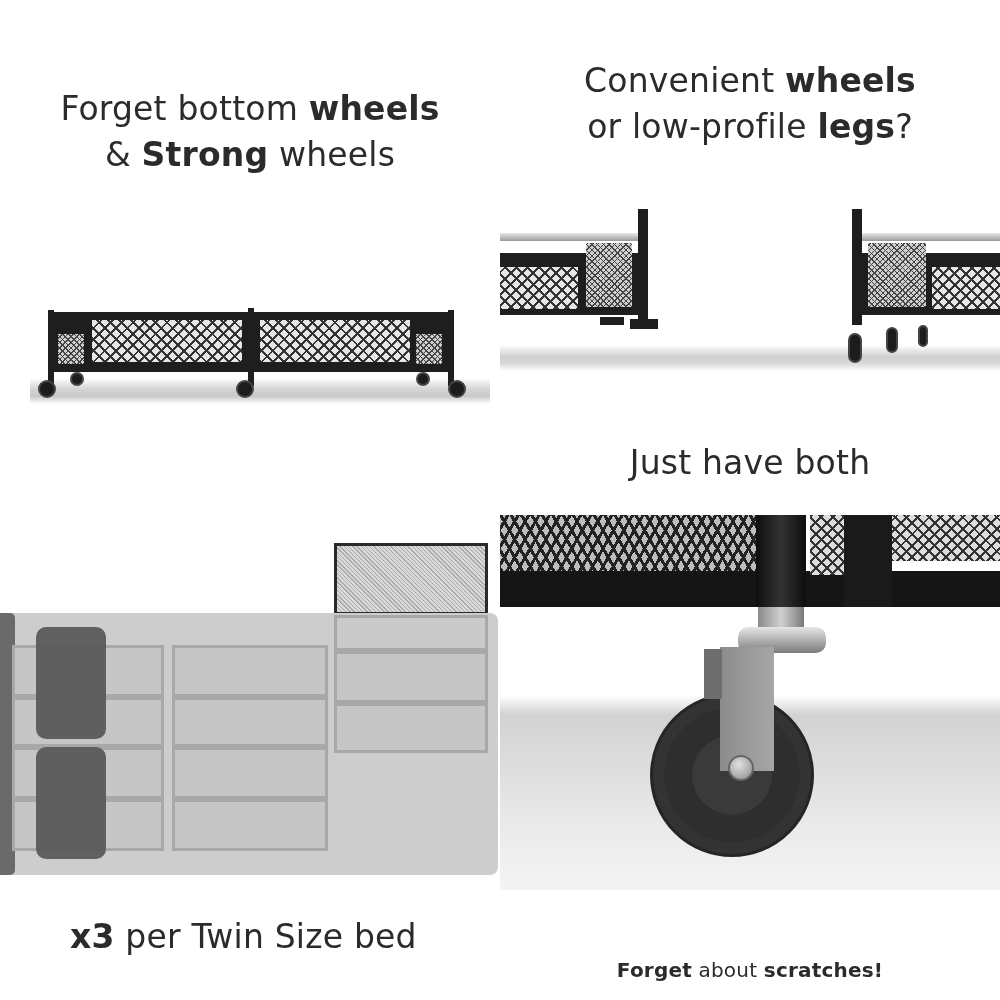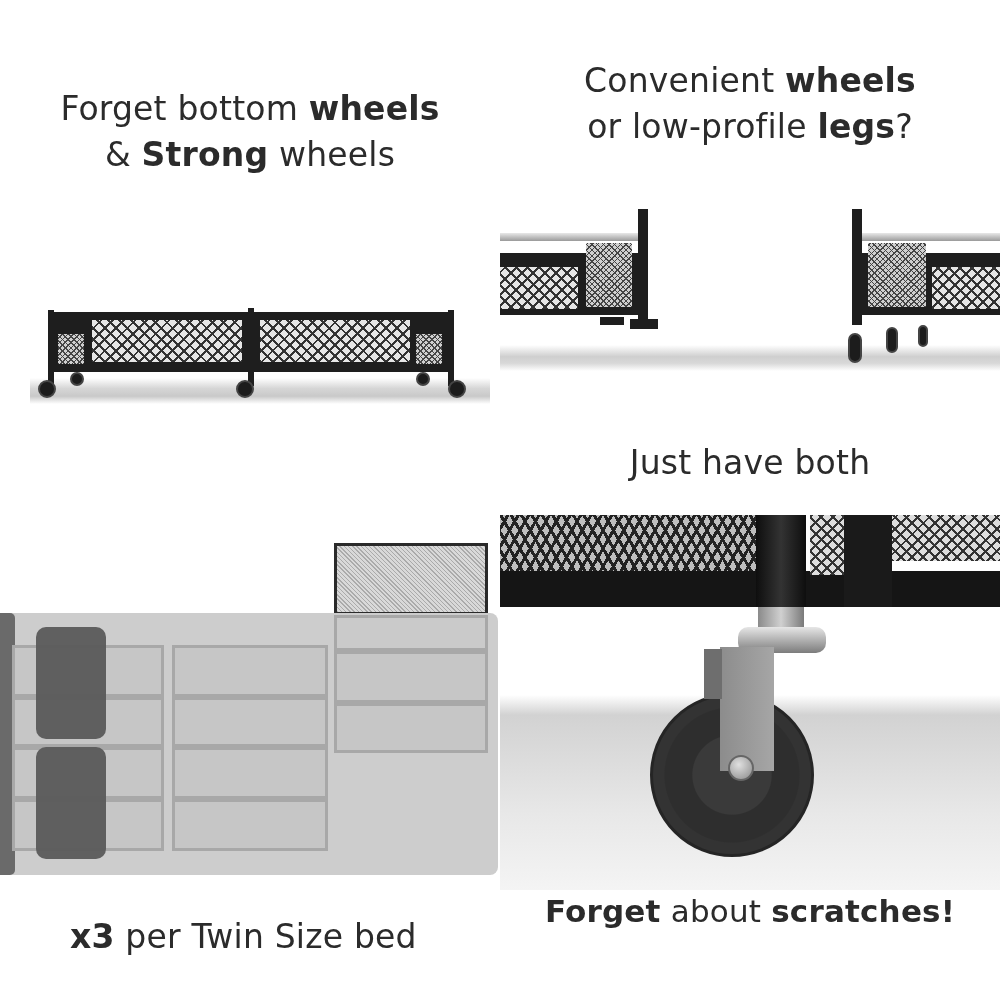--- a/index.html
+++ b/index.html
@@ -5,21 +5,21 @@
   html, body { margin:0; padding:0; background:#ffffff; }
   body { width:1000px; height:1000px; position:relative; overflow:hidden;
          font-family:"DejaVu Sans","Liberation Sans",sans-serif; color:#2a2a2a; }
   .abs { position:absolute; }
   .caption { position:absolute; text-align:center; color:#2b2b2b; letter-spacing:0.2px; }
   .caption b { font-weight:700; color:#2b2b2b; }
   .q1-caption { left:20px; top:86px; width:460px; font-size:33px; line-height:46px; }
   .q2-caption { left:540px; top:58px; width:420px; font-size:33px; line-height:46px; }
   .q2-sub { left:560px; top:416px; width:380px; font-size:33px; line-height:46px;margin-top:24px; }
   .q3-caption { left:70px; top:914px; width:440px; font-size:33px; line-height:46px; text-align:left; }
-  .q4-caption { left:500px; top:889px; width:500px; font-size:31px; line-height:44px; }
+  .q4-caption { left:500px; top:948px; width:500px; font-size:20px; line-height:44px; }
   .floor { position:absolute; }
   .mesh { background-color:#e6e6e6;
           background-image:
             repeating-linear-gradient(45deg, #333 0 2px, transparent 2px 8px),
             repeating-linear-gradient(-45deg, #333 0 2px, transparent 2px 8px); }
   .mesh-fine { background-color:#cfcfcf;
           background-image:
             repeating-linear-gradient(45deg, #444 0 1px, transparent 1px 4px),
             repeating-linear-gradient(-45deg, #444 0 1px, transparent 1px 4px); }
   .frame { background:#1e1e1e; }

